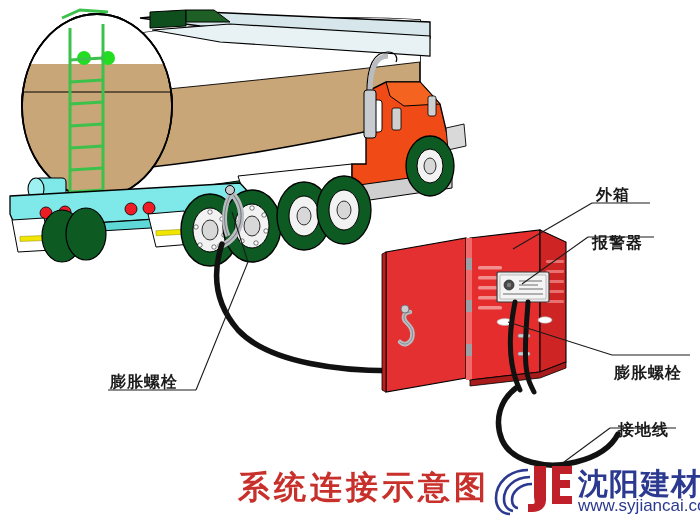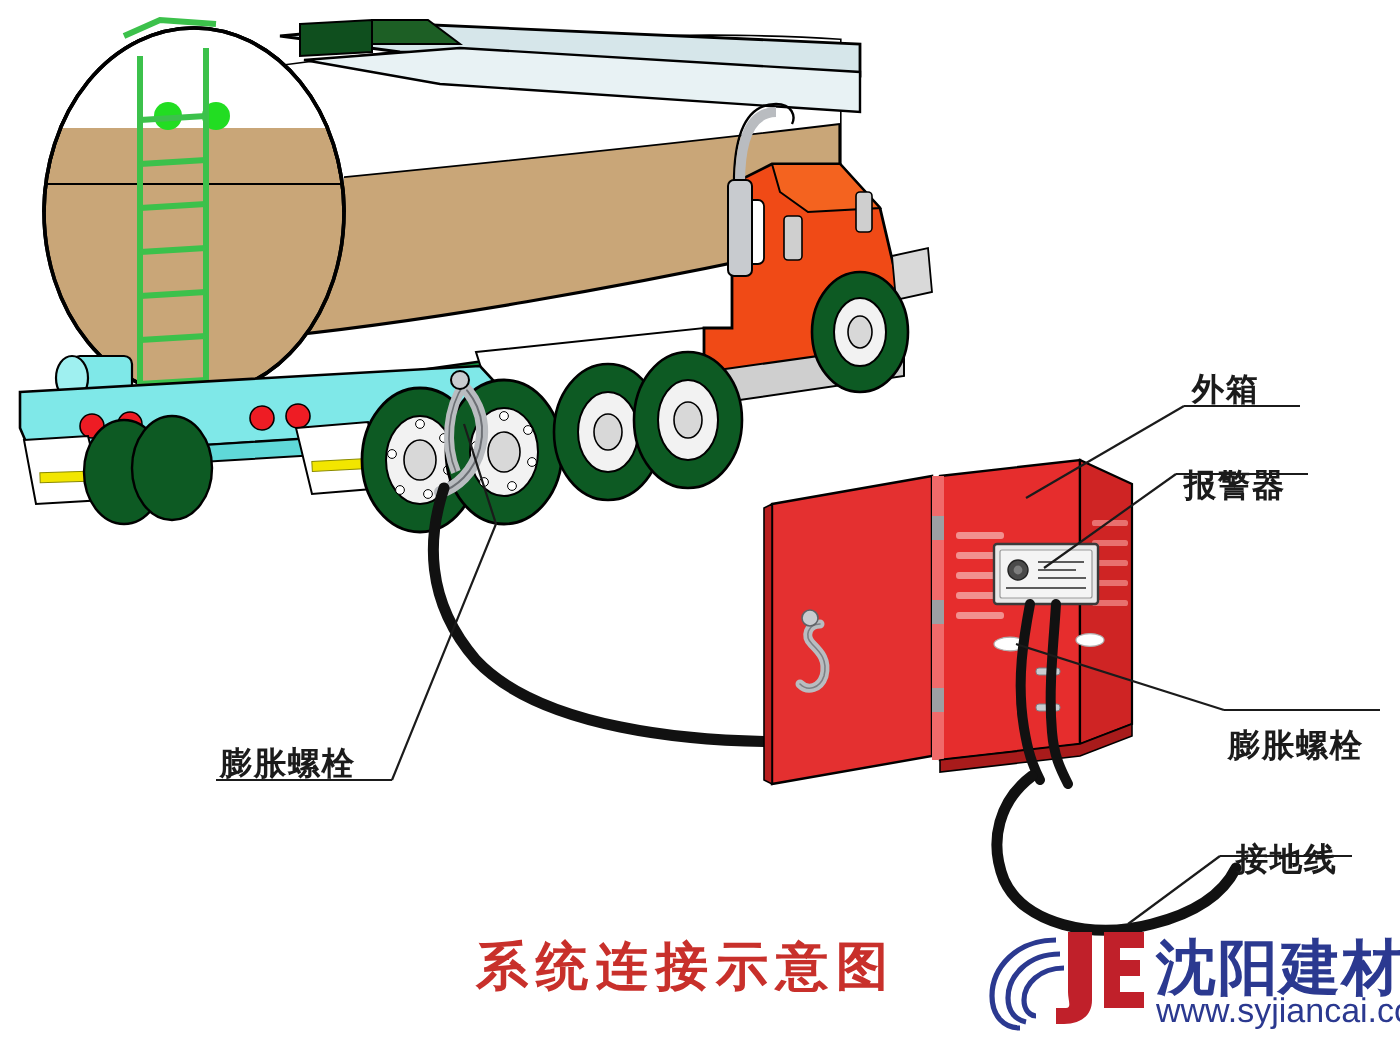--- a/index.html
+++ b/index.html
@@ -17,21 +17,21 @@
     font-size:16px;
     font-weight:bold;
     color:#1b1b1b;
     white-space:nowrap;
     letter-spacing:1px;
     font-family:"DejaVu Sans","Liberation Sans",sans-serif;
     text-align:center;
   }
   .title{
     position:absolute;
-    font-size:26px;
+    font-size:32px;
     font-weight:bold;
     color:#c8302b;
     letter-spacing:4px;
     white-space:nowrap;
     font-family:Liberation Mono, monospace;
   }
   .wm-cn{
     position:absolute;
     font-size:30px;font-weight:bold;
     color:#2b3990;letter-spacing:1px;white-space:nowrap;

